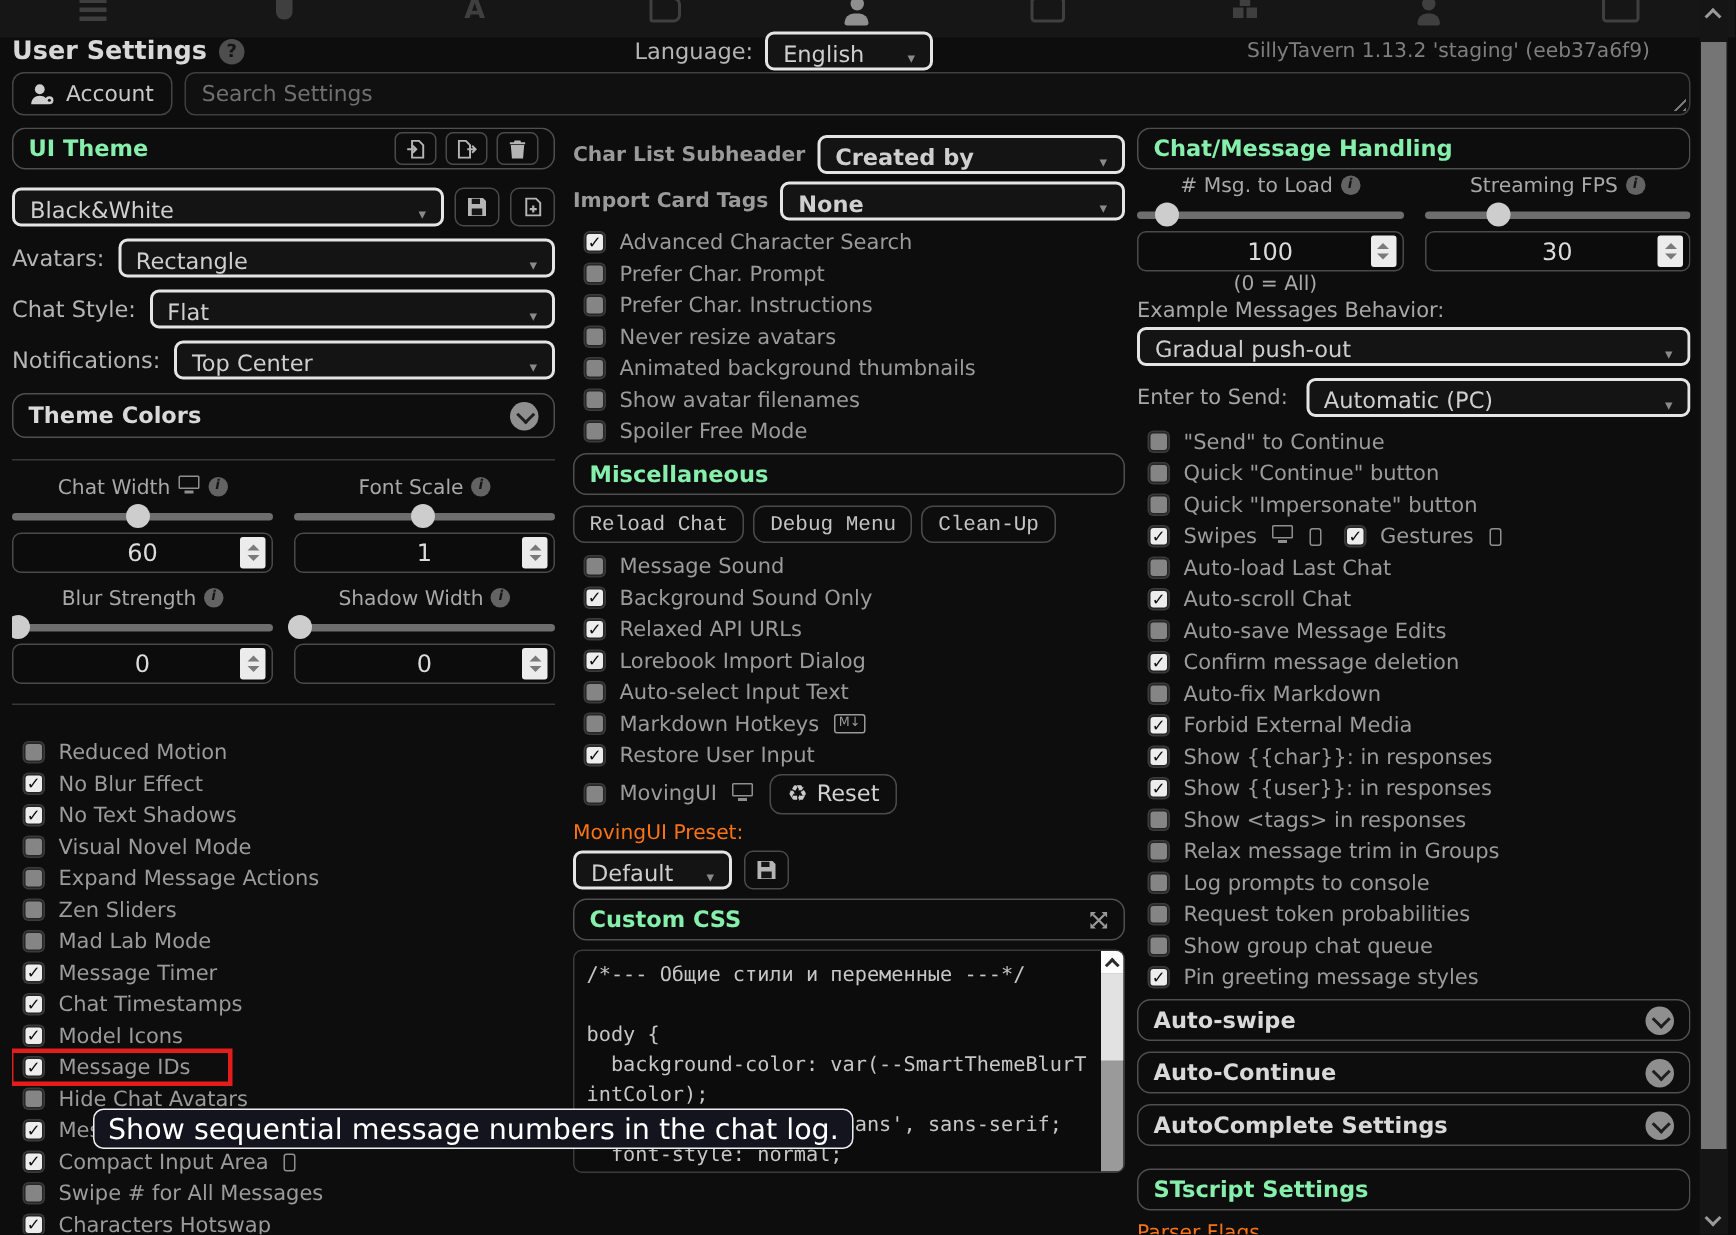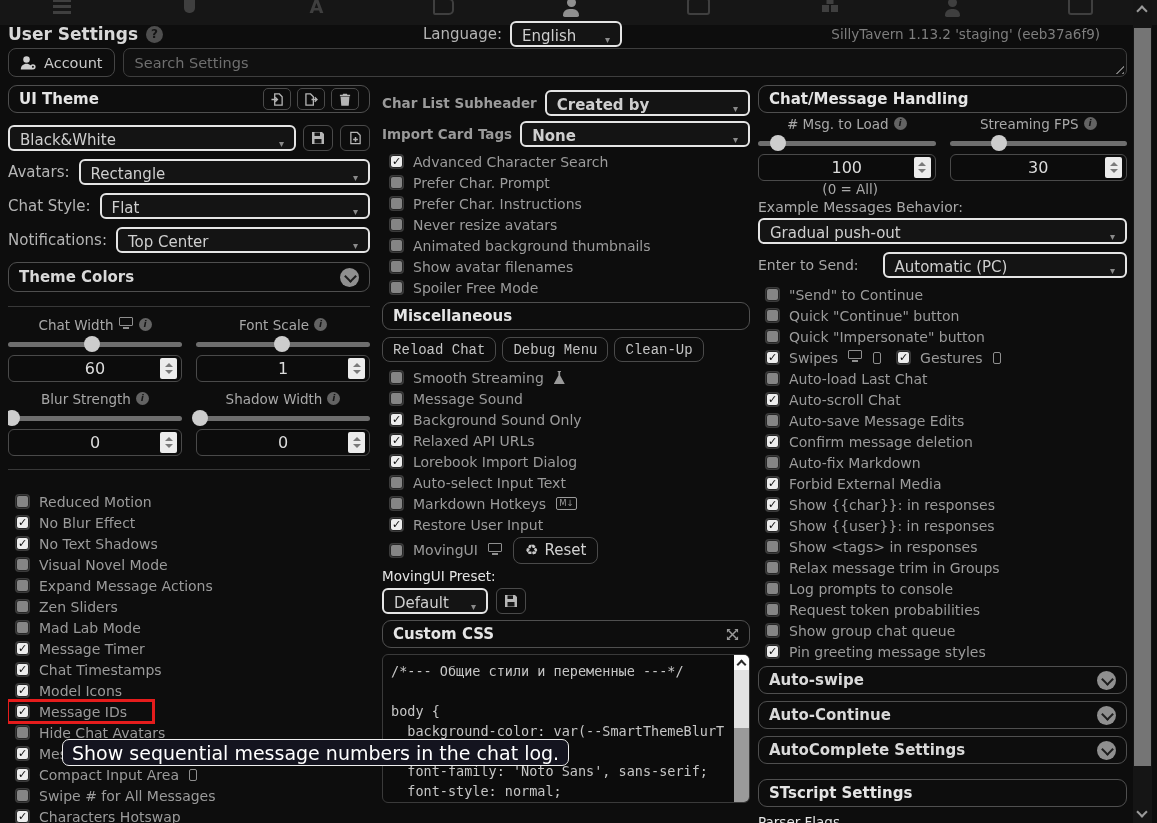--- a/index.html
+++ b/index.html
@@ -39,21 +39,21 @@
   .search-box { flex:1; height:29px; border:1px solid #3e3e3e; border-radius:7px; background:#101010; display:flex; align-items:center; padding:0 11px; position:relative; }
   .search-box .placeholder { color:#6f6f6f; font-size:14.5px; }
   .resize-h { position:absolute; right:2px; bottom:2px; width:12px; height:12px; clip-path:polygon(100% 0,100% 100%,0 100%); background:repeating-linear-gradient(315deg,#777 0 1.5px,transparent 1.5px 4.5px); }
 
   
   .col { position:absolute; top:85px; height:738px; overflow:hidden; }
   .col-left { left:8px; width:362px; }
   .col-mid { left:382px; width:368px; }
   .col-right { left:758px; width:369px; }
 
-  .section-head { border:1px solid #4f4f4f; border-radius:9px; height:28px; display:flex; align-items:center; justify-content:space-between; padding:0 10px; font-weight:bold; font-size:15px; color:#e5e5e5; }
+  .section-head { border:1px solid #4f4f4f; border-radius:9px; height:28px; display:flex; align-items:center; justify-content:space-between; padding:0 10px; font-weight:bold; font-size:15px; color:#86efac; }
   .collapse-box { border:1px solid #4f4f4f; border-radius:9px; height:28px; display:flex; align-items:center; justify-content:space-between; padding:0 10px; }
   .collapse-title { font-weight:bold; font-size:15px; color:#d9d9d9; }
   .chev-circle { width:19px; height:19px; border-radius:50%; background:#8f8f8f; position:relative; flex:none; }
   .chev-circle::after { content:''; position:absolute; left:5.5px; top:4px; width:7px; height:7px; border-right:2.5px solid #1e1e1e; border-bottom:2.5px solid #1e1e1e; transform:rotate(45deg); }
 
   .sel { background:#141414; border:2px solid #e5e5e5; border-radius:6px; height:26px; display:flex; align-items:flex-end; justify-content:space-between; padding:0 10px; font-size:15px; color:#cfcfcf; }
   .sel .arrow { color:#8a8a8a; font-size:10px; }
   .grow { flex:1; }
 
   .icon-btn { width:28px; height:22px; border:1px solid #4a4a4a; border-radius:5px; display:inline-flex; align-items:center; justify-content:center; flex:none; background:transparent; }
@@ -98,21 +98,21 @@
   .mini.mobile-icon { width:8px; height:12px; border:1.5px solid #8f8f8f; border-radius:2px; }
   .mini.flask-icon { width:11px; height:13px; background:#9a9a9a; clip-path:polygon(35% 0,65% 0,65% 8%,58% 8%,58% 35%,100% 100%,0 100%,42% 35%,42% 8%,35% 8%); }
   .mini.markdown-icon { border:1px solid #9a9a9a; border-radius:2px; font-size:8.5px; color:#9a9a9a; padding:0 2px; line-height:11px; }
   .mini.info-icon { width:13px; height:13px; border-radius:50%; background:#636363; color:#141414; font-size:9px; font-weight:bold; font-style:italic; line-height:13px; text-align:center; }
 
   
   .btn-row { display:flex; gap:6px; }
   .st-btn { height:25px; padding:0 10px; background:transparent; border:1px solid #4a4a4a; border-radius:8px; color:#c4c4c4; font-size:14px; font-family:inherit; }
   .reset-btn { height:27px; padding:0 11px; background:transparent; border:1px solid #4a4a4a; border-radius:8px; color:#d2d2d2; font-size:15px; display:inline-flex; align-items:center; gap:6px; font-family:inherit; }
   .movingui-row { display:flex; align-items:center; gap:10px; height:30px; padding-left:8px; }
-  .small-label { font-size:13.5px; color:#e5e5e5; }
+  .small-label { font-size:13.5px; color:#f97316; }
 
   
   .code-box { margin-top:6px; border:1px solid #3a3a3a; border-radius:6px; background:#0c0c0c; position:relative; height:149px; overflow:hidden; }
   .code-box pre { font-family:"DejaVu Sans Mono","Liberation Mono",monospace; font-size:13.5px; line-height:20px; color:#c6c6c6; white-space:pre-wrap; word-break:break-all; padding:6px 22px 6px 8px; }
   .css-scroll { position:absolute; right:0; top:0; bottom:0; width:15px; background:#9a9a9a; }
   .css-scroll .sb-btn { position:absolute; top:0; left:0; right:0; height:15px; background:#fdfdfd; }
   .css-scroll .sb-btn::after { content:''; position:absolute; left:4px; top:6px; width:5px; height:5px; border-left:2px solid #2a2a2a; border-top:2px solid #2a2a2a; transform:rotate(45deg); }
   .css-scroll .sb-thumb { position:absolute; left:0; right:0; top:15px; height:58px; background:#e2e2e2; }
 
   
@@ -486,27 +486,20 @@
 
   <div class="btn-row" style="margin-top:7px;font-family:Liberation Mono, monospace;">
 
   <button class="st-btn">Reload Chat</button>
       <button class="st-btn">Debug Menu</button>
       <button class="st-btn">Clean-Up</button>
     </div>
 
   <div class="check-list" style="margin-top:5px;">
 
-  <div class="checkrow">
-        <span class="cb"></span>
-        <span class="cb-label">Smooth Streaming</span>
-        <span class="row-icons">
-          <span class="mini flask-icon"></span>
-        </span>
-      </div>
       <div class="checkrow">
         <span class="cb"></span>
         <span class="cb-label">Message Sound</span>
         <span class="row-icons"></span>
       </div>
       <div class="checkrow">
         <span class="cb checked"></span>
         <span class="cb-label">Background Sound Only</span>
         <span class="row-icons"></span>
       </div>
@@ -637,21 +630,21 @@
       </div>
     </div>
 
   <div class="zero-all">(0 = All)</div>
   <div style="font-size:14px;color:#a8a8a8;margin-top:2px;">Example Messages Behavior:</div>
   <div class="sel" style="margin-top:3px;">
     <span>Gradual push-out</span>
     <span class="arrow">▾</span>
   </div>
 
-  <div style="margin-top:8px;display:flex;align-items:center;gap:24px;">
+  <div style="margin-top:8px;display:flex;align-items:center;gap:12px;">
     <span style="font-size:14px;color:#a8a8a8;white-space:nowrap;">Enter to Send:</span>
     <div class="sel grow">
       <span>Automatic (PC)</span>
       <span class="arrow">▾</span>
     </div>
   </div>
 
   <div class="check-list" style="margin-top:6px;">
 
   <div class="checkrow">

